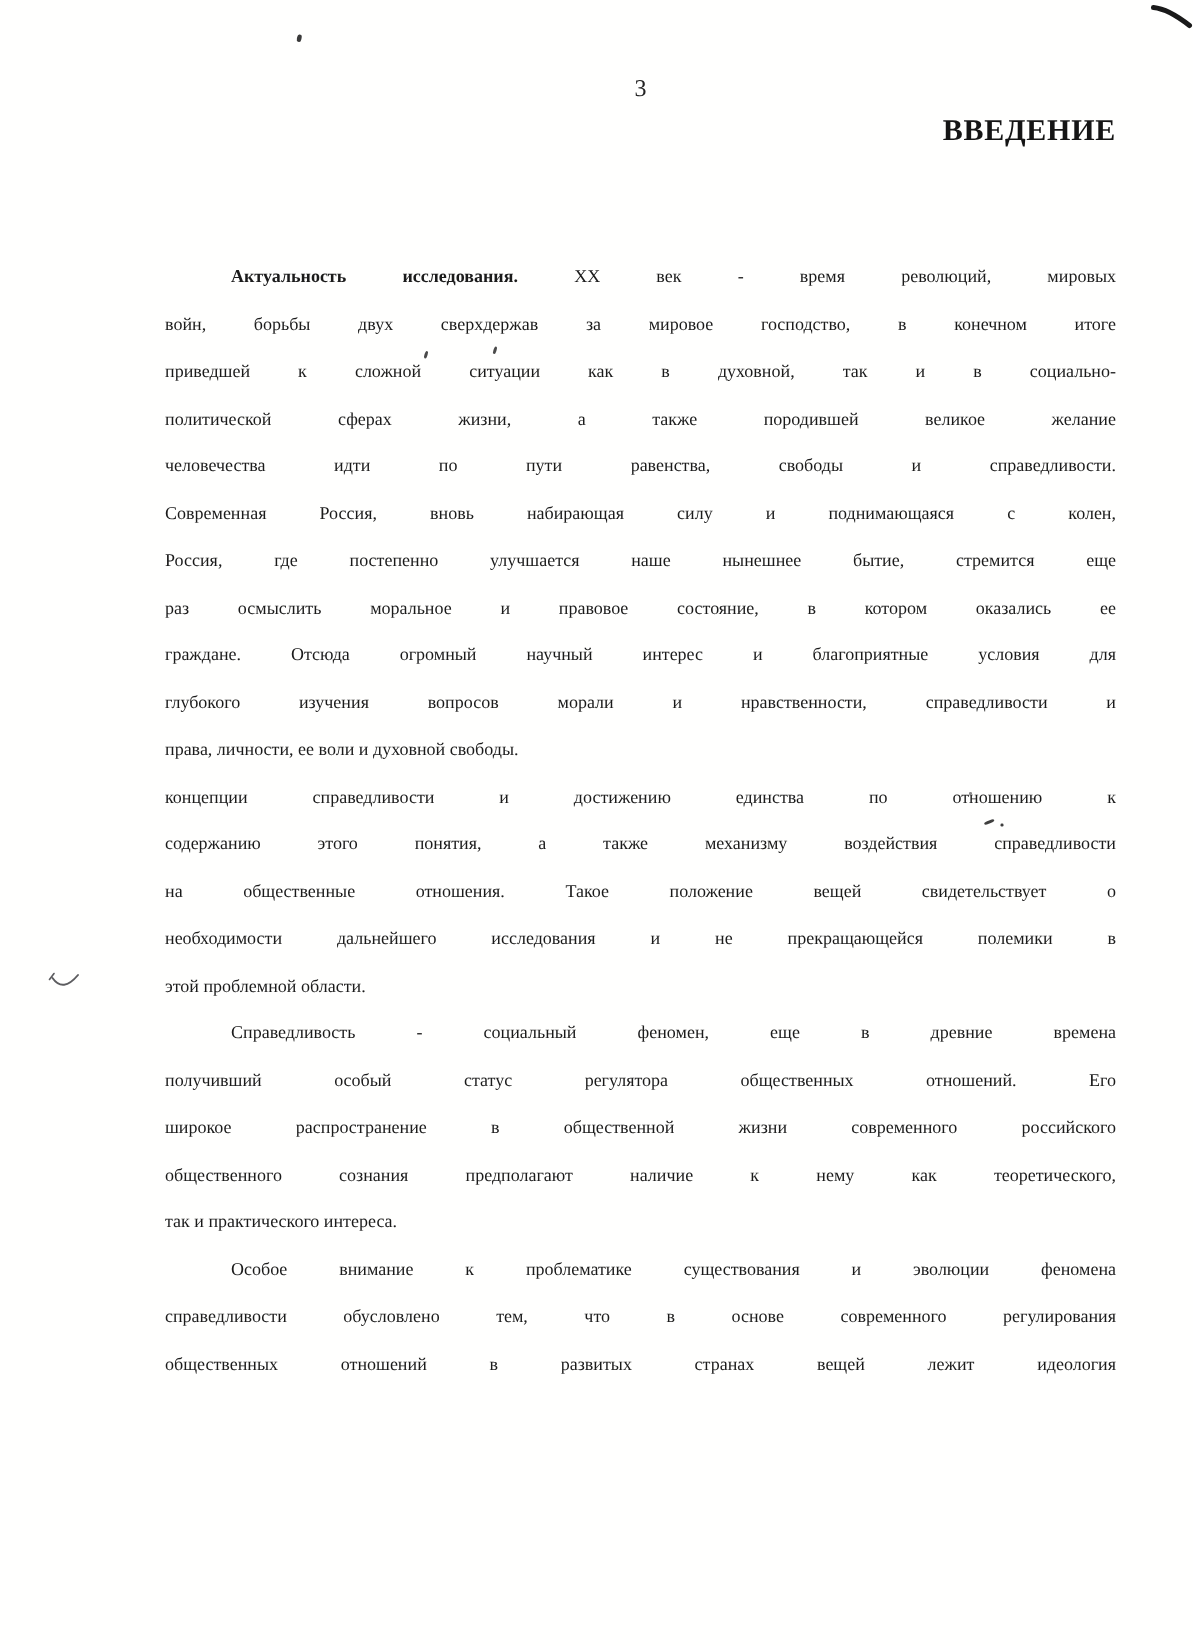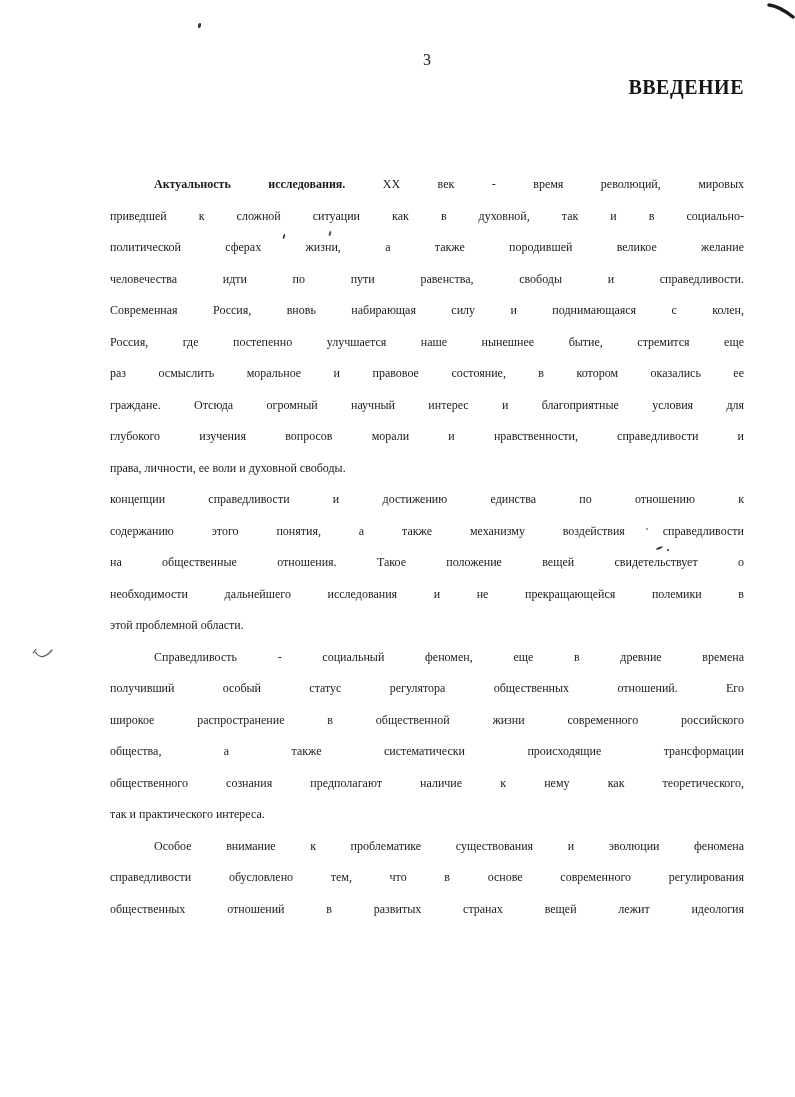--- a/index.html
+++ b/index.html
@@ -57,38 +57,38 @@
 <body>
 
 <div class="page">
 
   <div class="pagenum">3</div>
 
   <h1 class="doc-title">ВВЕДЕНИЕ</h1>
 
   <div class="body-text" id="bodyText">
       <div class="line first"><span class="b">Актуальность исследования.</span><span> XX век - время революций, мировых</span></div>
+      <div class="line"><span>войн, борьбы двух сверхдержав за мировое господство, в конечном итоге</span></div>
       <div class="line"><span>приведшей к сложной ситуации как в духовной, так и в социально-</span></div>
       <div class="line"><span>политической сферах жизни, а также породившей великое желание</span></div>
       <div class="line"><span>человечества идти по пути равенства, свободы и справедливости.</span></div>
       <div class="line"><span>Современная Россия, вновь набирающая силу и поднимающаяся с колен,</span></div>
       <div class="line"><span>Россия, где постепенно улучшается наше нынешнее бытие, стремится еще</span></div>
       <div class="line"><span>раз осмыслить моральное и правовое состояние, в котором оказались ее</span></div>
       <div class="line"><span>граждане. Отсюда огромный научный интерес и благоприятные условия для</span></div>
       <div class="line"><span>глубокого изучения вопросов морали и нравственности, справедливости и</span></div>
       <div class="line lastfree"><span>права, личности, ее воли и духовной свободы.</span></div>
       <div class="line"><span>концепции справедливости и достижению единства по отношению к</span></div>
       <div class="line"><span>содержанию этого понятия, а также механизму воздействия справедливости</span></div>
       <div class="line"><span>на общественные отношения. Такое положение вещей свидетельствует о</span></div>
       <div class="line"><span>необходимости дальнейшего исследования и не прекращающейся полемики в</span></div>
       <div class="line lastfree"><span>этой проблемной области.</span></div>
       <div class="line first"><span>Справедливость - социальный феномен, еще в древние времена</span></div>
       <div class="line"><span>получивший особый статус регулятора общественных отношений. Его</span></div>
       <div class="line"><span>широкое распространение в общественной жизни современного российского</span></div>
-      <div class="line"><span>общества, а также систематически происходящие трансформации</span></div>
       <div class="line"><span>общественного сознания предполагают наличие к нему как теоретического,</span></div>
       <div class="line lastfree"><span>так и практического интереса.</span></div>
       <div class="line first"><span>Особое внимание к проблематике существования и эволюции феномена</span></div>
       <div class="line"><span>справедливости обусловлено тем, что в основе современного регулирования</span></div>
       <div class="line"><span>общественных отношений в развитых странах вещей лежит идеология</span></div>
     </div>
 
   <svg class="mark" style="right:0; top:2px; width:28px; height:20px; position:absolute;" viewBox="0 0 28 20">
     <path d="M2,3 Q 12,4 26,15" fill="none" stroke="#1a1a1a" stroke-width="3.4" stroke-linecap="round"></path>
   </svg>

